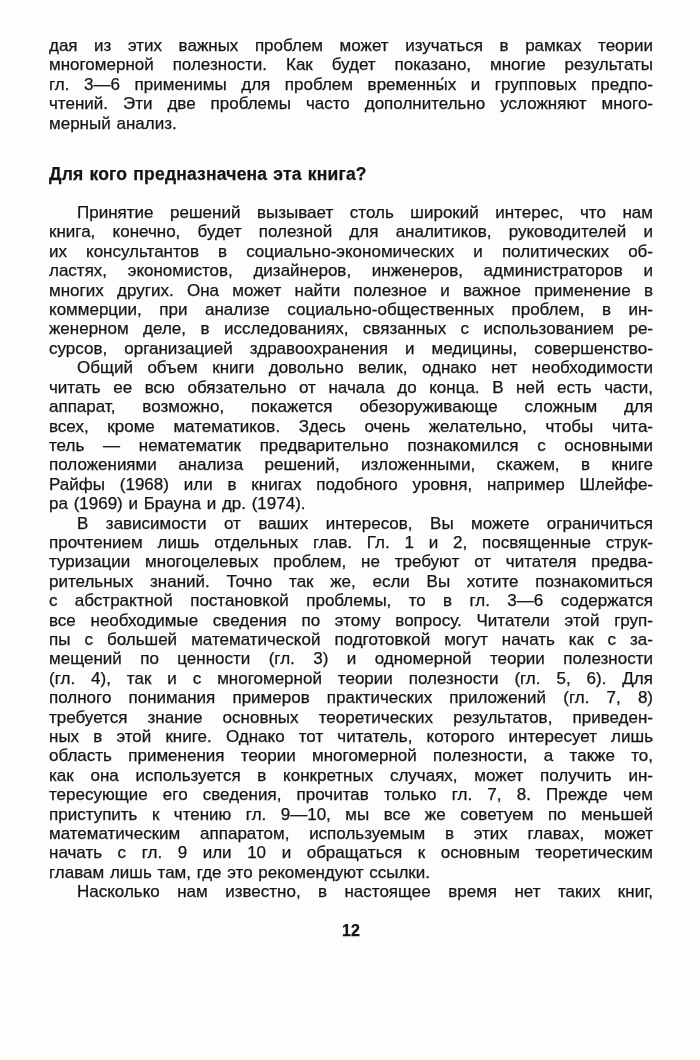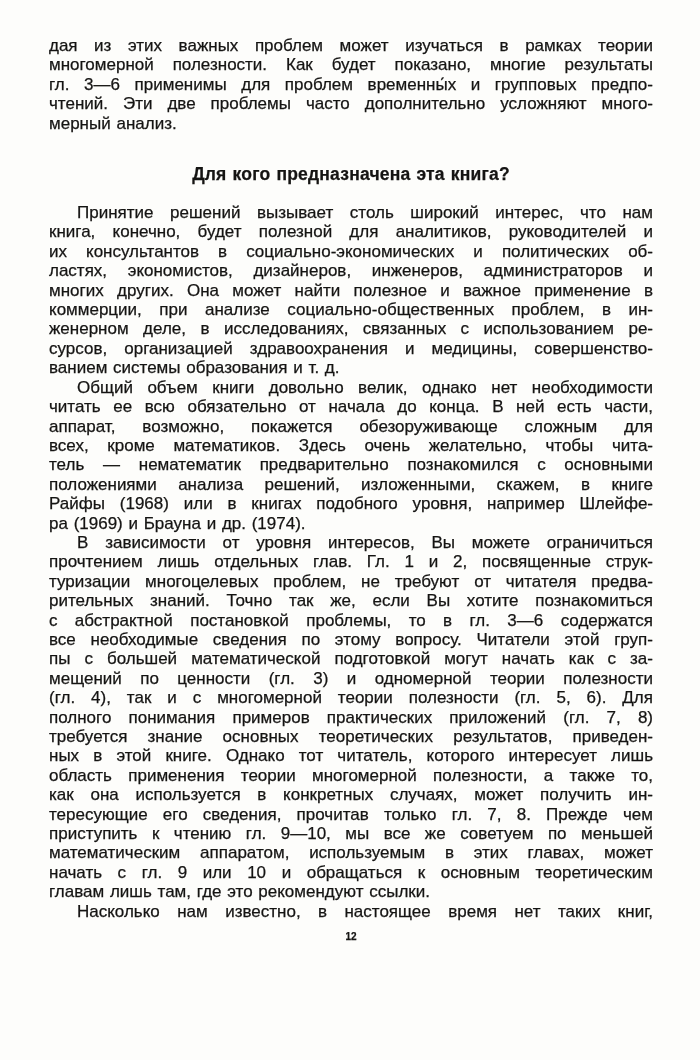--- a/index.html
+++ b/index.html
@@ -37,28 +37,28 @@
     text-align-last: justify;
     white-space: normal;
   }
   .line.last { text-align-last: left; }
   .line.indent { text-indent: 28px; }
   .heading {
     margin: 30px 0 18px 0;
     font-weight: bold;
     font-size: 17.5px;
     line-height: 22px;
-    text-align: center;
+    text-align: left;
     letter-spacing: 0.2px;
   }
   .page-number {
-    margin-top: 6px;
+    margin-top: 19px;
     text-align: center;
     font-weight: bold;
-    font-size: 10px;
+    font-size: 16px;
     line-height: 19px;
   }
 </style>
 </head>
 <body>
 
 <div class="page">
   <div class="text-column">
 
     <div class="para">
@@ -73,36 +73,35 @@
 
     <div class="para">
         <div class="line indent">Принятие решений вызывает столь широкий интерес, что нам</div>
         <div class="line">книга, конечно, будет полезной для аналитиков, руководителей и</div>
         <div class="line">их консультантов в социально-экономических и политических об-</div>
         <div class="line">ластях, экономистов, дизайнеров, инженеров, администраторов и</div>
         <div class="line">многих других. Она может найти полезное и важное применение в</div>
         <div class="line">коммерции, при анализе социально-общественных проблем, в ин-</div>
         <div class="line">женерном деле, в исследованиях, связанных с использованием ре-</div>
         <div class="line">сурсов, организацией здравоохранения и медицины, совершенство-</div>
-        <div class="line last">ванием системы образования и т. д.</div>
       </div>
 
     <div class="para">
         <div class="line indent">Общий объем книги довольно велик, однако нет необходимости</div>
         <div class="line">читать ее всю обязательно от начала до конца. В ней есть части,</div>
         <div class="line">аппарат, возможно, покажется обезоруживающе сложным для</div>
         <div class="line">всех, кроме математиков. Здесь очень желательно, чтобы чита-</div>
         <div class="line">тель — нематематик предварительно познакомился с основными</div>
         <div class="line">положениями анализа решений, изложенными, скажем, в книге</div>
         <div class="line">Райфы (1968) или в книгах подобного уровня, например Шлейфе-</div>
         <div class="line last">ра (1969) и Брауна и др. (1974).</div>
       </div>
 
     <div class="para">
-        <div class="line indent">В зависимости от уровня интересов, Вы можете ограничиться</div>
+        <div class="line indent">В зависимости от ваших интересов, Вы можете ограничиться</div>
         <div class="line">прочтением лишь отдельных глав. Гл. 1 и 2, посвященные струк-</div>
         <div class="line">туризации многоцелевых проблем, не требуют от читателя предва-</div>
         <div class="line">рительных знаний. Точно так же, если Вы хотите познакомиться</div>
         <div class="line">с абстрактной постановкой проблемы, то в гл. 3—6 содержатся</div>
         <div class="line">все необходимые сведения по этому вопросу. Читатели этой груп-</div>
         <div class="line">пы с большей математической подготовкой могут начать как с за-</div>
         <div class="line">мещений по ценности (гл. 3) и одномерной теории полезности</div>
         <div class="line">(гл. 4), так и с многомерной теории полезности (гл. 5, 6). Для</div>
         <div class="line">полного понимания примеров практических приложений (гл. 7, 8)</div>
         <div class="line">требуется знание основных теоретических результатов, приведен-</div>

